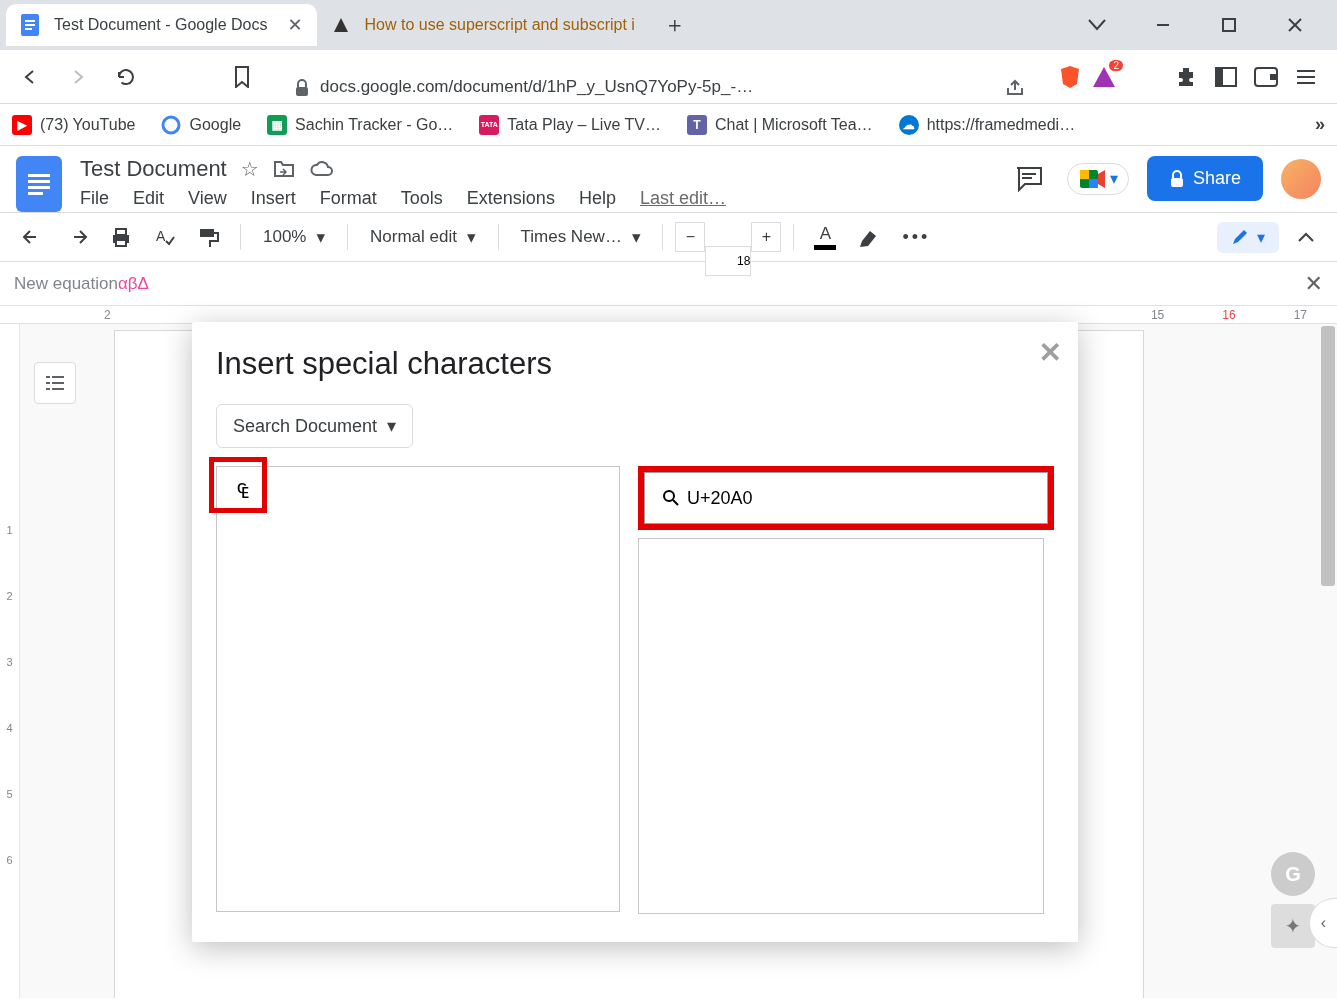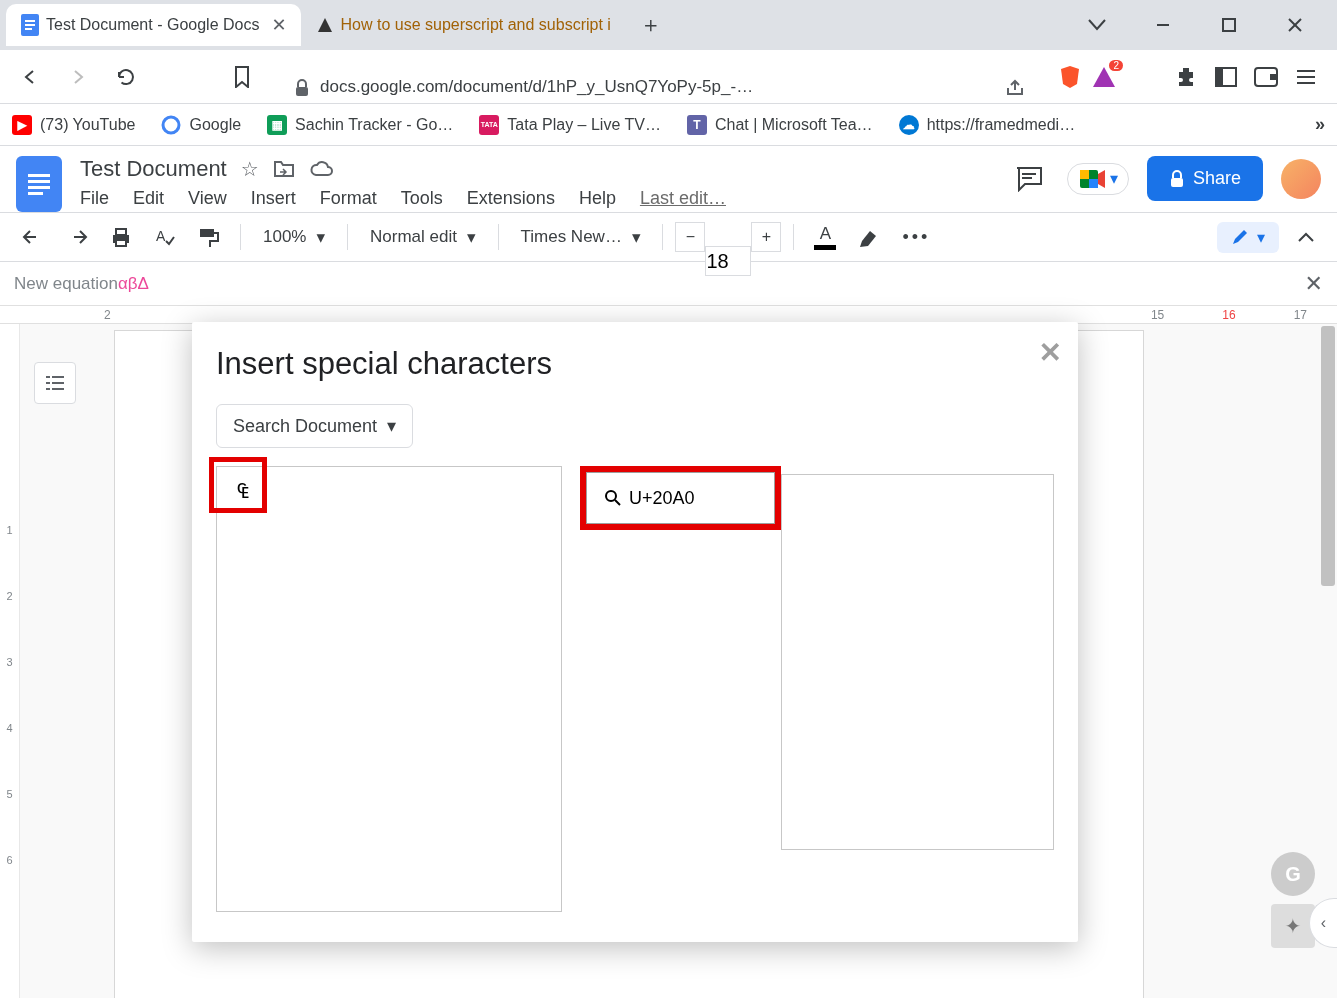--- a/index.html
+++ b/index.html
@@ -1,21 +1,21 @@
 <!DOCTYPE html>
 <html><head>
 <meta charset="utf-8">
 <style>
 * { box-sizing: border-box; margin: 0; padding: 0; font-family: Arial, sans-serif; }
 body { width: 1337px; height: 1008px; overflow: hidden; background: #fff; }
 
 
 .browser-chrome { background: #dee1e6; }
 .tab-strip { display: flex; align-items: center; height: 50px; padding: 0 6px; }
-.tab { display: flex; align-items: center; height: 42px; padding: 0 14px; border-radius: 10px 10px 0 0; font-size: 16px; color: #3c4043; gap: 6px; max-width: 350px; }
+.tab { display: flex; align-items: center; height: 42px; padding: 0 14px; border-radius: 10px 10px 0 0; font-size: 16px; color: #3c4043; gap: 14px; max-width: 350px; }
 .tab.active { background: #fff; }
 .tab-favicon { width: 20px; height: 20px; display: inline-flex; align-items: center; justify-content: center; }
 .tab-title { white-space: nowrap; overflow: hidden; text-overflow: ellipsis; }
 .tab-close { font-size: 18px; color: #5f6368; margin-left: 6px; }
 .new-tab { width: 36px; height: 36px; display: flex; align-items: center; justify-content: center; font-size: 22px; color: #3c4043; margin-left: 8px; }
 .window-controls { margin-left: auto; display: flex; gap: 22px; align-items: center; padding-right: 14px; font-size: 18px; color: #3c4043; }
 .window-btn { width: 44px; height: 44px; display:flex; align-items:center; justify-content:center; }
 
 .nav-bar { display: flex; align-items: center; height: 54px; background: #fff; padding: 0 10px; gap: 8px; border-bottom: 1px solid #dadce0; }
 .nav-btn { width: 40px; height: 40px; display: flex; align-items: center; justify-content: center; color: #3c4043; font-size: 20px; border-radius: 50%; }
@@ -45,21 +45,21 @@
 .comment-icon { width:40px; height:40px; display:flex;align-items:center;justify-content:center;}
 .meet-btn { display:flex; align-items:center; border:1px solid #dadce0; border-radius:22px; padding:4px 10px; gap:4px;}
 .share-btn { background:#1a73e8; color:#fff; border-radius:8px; padding:12px 22px; font-size:18px; font-weight:500; display:flex; align-items:center; gap:8px;}
 .avatar { width:40px; height:40px; border-radius:50%; background: linear-gradient(135deg,#f7b267,#f4845f);}
 
 .toolbar { display:flex; align-items:center; height:50px; border-top:1px solid #dadce0; border-bottom:1px solid #dadce0; padding:0 14px; gap:6px; color:#3c4043;}
 .tb-btn { padding: 6px 8px; display:flex; align-items:center; justify-content:center; font-size:18px; }
 .tb-sep { width:1px; height:26px; background:#dadce0; margin:0 6px;}
 .tb-dropdown { display:flex; align-items:center; gap:10px; padding: 4px 10px; font-size:17px;}
 .tb-fontsize { display:flex; align-items:center;}
-.tb-fontsize input { width:46px; height:30px; border:1px solid #dadce0; text-align:left; font-size:20px;margin-top:48px;}
+.tb-fontsize input { width:46px; height:30px; border:1px solid #dadce0; text-align:right; font-size:12px;margin-top:48px;}
 .tb-fontsize .step { width:30px; height:30px; border:1px solid #dadce0; display:flex;align-items:center;justify-content:center;}
 .tb-right { margin-left:auto; display:flex; align-items:center; gap:10px;}
 .edit-mode { background:#e8f0fe; border-radius:6px; padding:6px 14px; display:flex; align-items:center; gap:8px; color:#1a73e8;}
 
 .equation-bar { display:flex; align-items:center; height:44px; padding:0 14px; color:#80868b; font-size:17px; border-bottom:1px solid #e0e0e0; position:relative;}
 .eq-close { margin-left:auto; font-size:22px; color:#5f6368;}
 
 .doc-surface { position:relative; background:#f9f9f9; height: calc(1008px - 50px - 54px - 42px - 76px - 50px - 44px); overflow:hidden;}
 .ruler { height:18px; background:#fff; border-bottom:1px solid #e0e0e0; font-size:12px; color:#80868b; display:flex; align-items:center; padding-left:104px; gap:40px; letter-spacing:20px;}
 .ruler-nums { display:flex; gap:58px; font-size:12px; letter-spacing:normal;}
@@ -68,21 +68,21 @@
 .v-scrollbar { position:absolute; right:2px; top:20px; width:14px; height:260px; background:#c1c1c1; border-radius:3px;}
 .v-ruler { position:absolute; left:0; top:18px; bottom:0; width:20px; background:#fff; border-right:1px solid #e8e8e8; color:#80868b; font-size:11px; display:flex; flex-direction:column; align-items:center; padding-top:200px; gap:54px;}
 
 
 .dialog { position:absolute; left:192px; top:322px; width:886px; height:620px; background:#fff; box-shadow:0 6px 30px rgba(0,0,0,0.25); border-radius:2px; padding:24px;}
 .dialog-close { position:absolute; right:16px; top:14px; font-size:28px; color:#9e9e9e; font-weight:bold;}
 .dialog-title { font-size:31px; color:#202124; font-weight:400; margin-bottom:22px;}
 .filter-dd { border:1px solid #dadce0; border-radius:6px; padding:10px 16px; font-size:18px; display:inline-flex; align-items:center; gap:10px; color:#3c4043;}
 .dialog-body { display:flex; gap:18px; margin-top:18px;}
 .results-box { width:404px; height:446px; border:1px solid #c7c7c7; position:relative;}
-.search-col { flex:1; display:flex; flex-direction:row;}
+.search-col { flex:1; display:flex; flex-direction:column;}
 .search-wrap { position:relative;}
 .search-outer-red { border:6px solid #e30000; padding:0;}
 .search-input { width:100%; height:52px; border:1px solid #9e9e9e; padding:0 12px 0 42px; font-size:18px; outline:none;}
 .search-icon-in { position:absolute; left:18px; top:50%; transform:translateY(-50%); font-size:18px; font-weight:bold;}
 .draw-box { width:406px; height:376px; border:1px solid #c7c7c7; margin-top:8px;}
 
 
 .float-g { position:absolute; right:22px; bottom:112px; width:44px;height:44px; border-radius:50%; background:#ccc; display:flex;align-items:center;justify-content:center; color:#fff; font-size:20px; font-weight:bold;}
 .float-explore { position:absolute; right:22px; bottom:60px; width:44px;height:44px; border-radius:4px; background:#ddd; display:flex;align-items:center;justify-content:center; color:#777; font-size:20px;}
 .side-toggle { position:absolute; right:0; bottom:60px; width:28px; height:50px; background:#fff; border:1px solid #dadce0; border-right:none; border-radius:26px 0 0 26px; display:flex;align-items:center;justify-content:center; color:#5f6368;}

